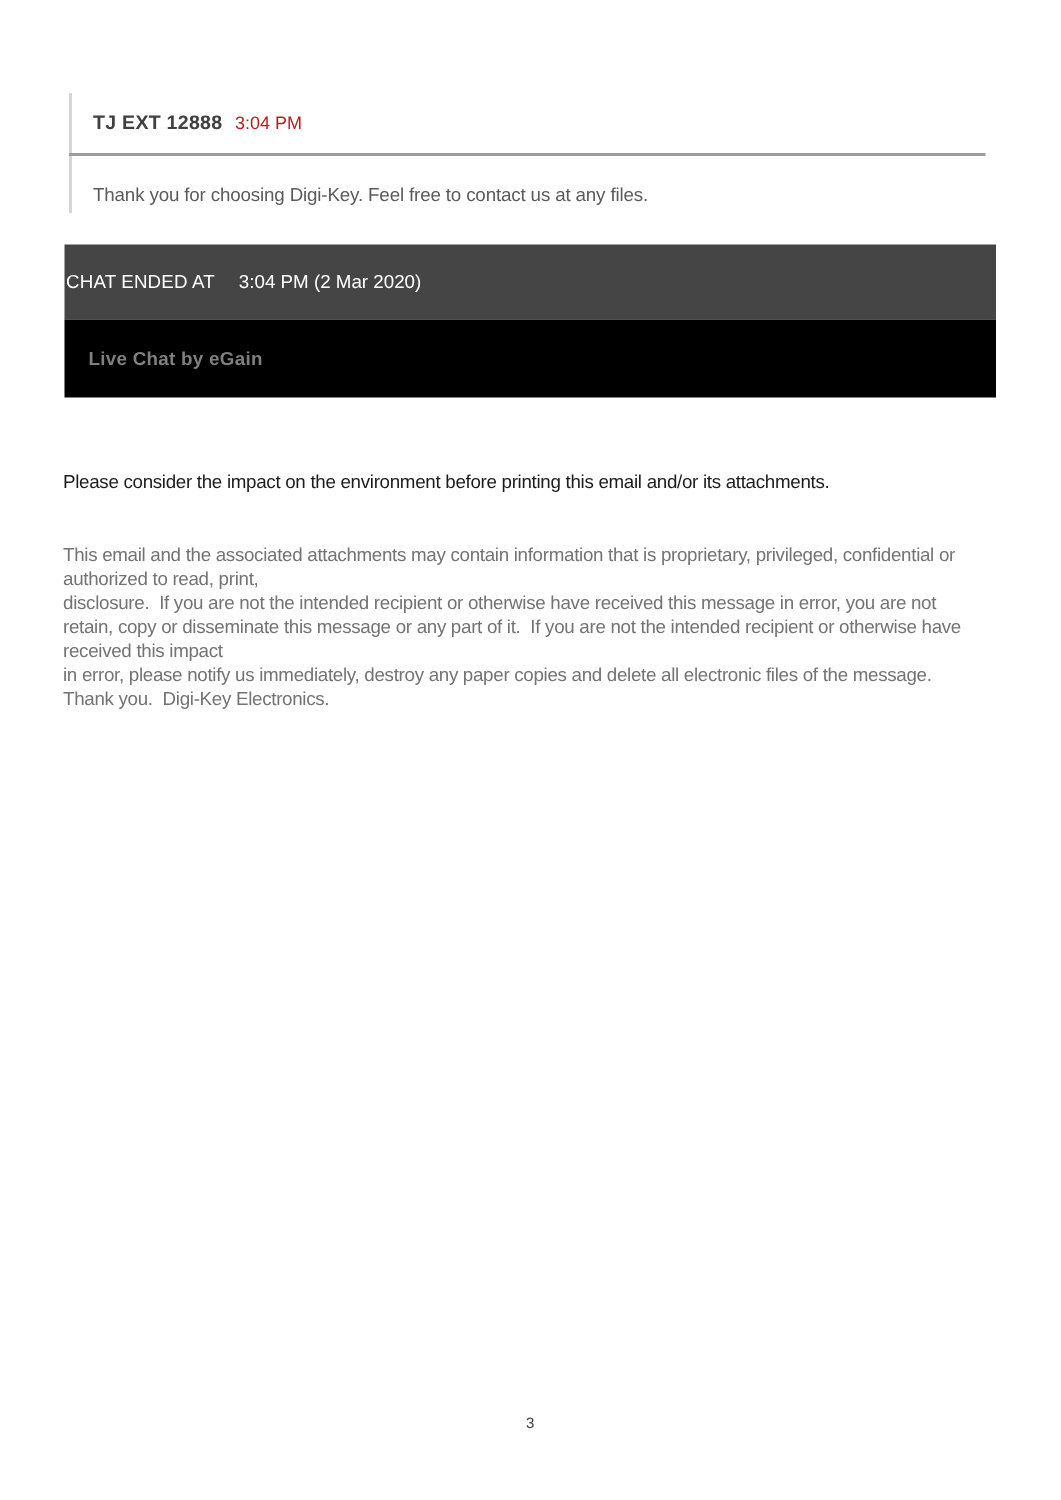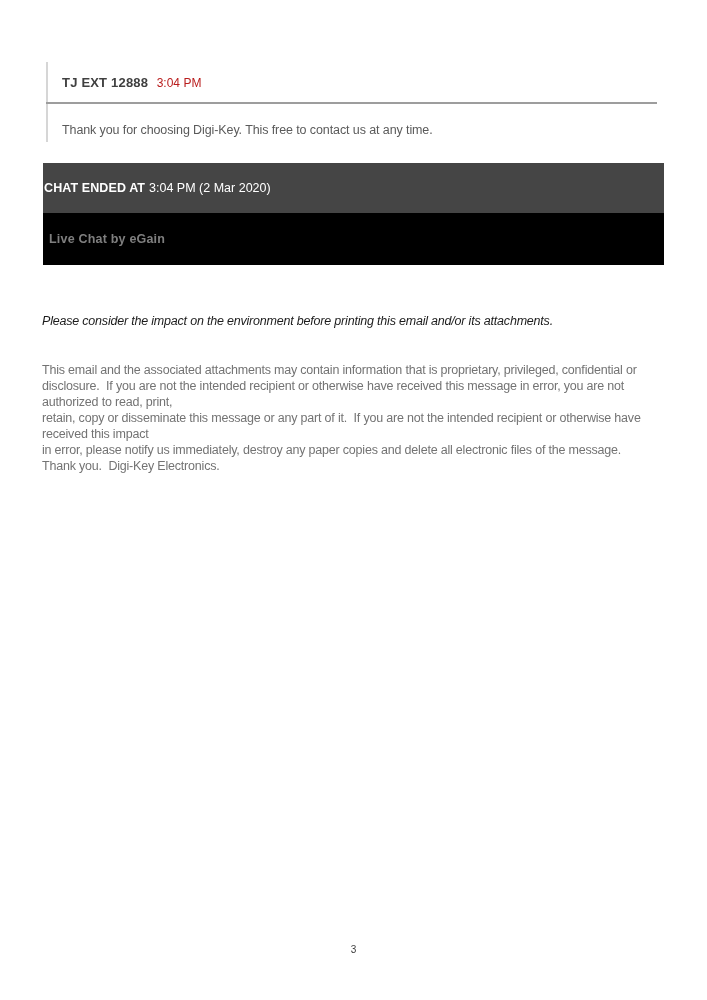--- a/index.html
+++ b/index.html
@@ -75,48 +75,47 @@
     height: 50px;
     background: var(--ended-bar-bg, #454545);
     color: var(--bar-text, #ffffff);
     display: flex;
     align-items: center;
     font-size: 12.5px;
     padding-left: 1px;
     box-sizing: border-box;
     white-space: nowrap;
   }
-  .ended-bold { font-weight: bold; margin-right: 4px; letter-spacing: 0.1px; }
+  .ended-bold { font-weight: normal; margin-right: 16px; letter-spacing: 0.1px; }
   .brand-bar {
     position: absolute;
     left: 43px;
     top: 213px;
     width: 621px;
     height: 52px;
     background: var(--branding-bar-bg, #000000);
     color: var(--branding-text, #7f7f7f);
     display: flex;
     align-items: center;
     font-size: 12.5px;
     font-weight: bold;
-    padding-left: 6px;
+    padding-left: 16px;
     box-sizing: border-box;
     letter-spacing: 0.2px;
   }
 
   
   .env-note {
     position: absolute;
     left: 42px;
     top: 314px;
     font-size: 12.5px;
     color: #1c1c1c;
     letter-spacing: -0.2px;
     white-space: pre;
-    font-style: italic;
   }
   .disclaimer {
     position: absolute;
     left: 42px;
     top: 362px;
     font-size: 12.5px;
     color: #737373;
     letter-spacing: -0.2px;
     line-height: 16px;
   }
@@ -137,38 +136,38 @@
 
 <div class="page">
 
   <div class="chat-msg">
     <div class="msg-vline"></div>
     <div class="msg-header">
       <span class="sender">TJ EXT 12888</span>
       <span class="time">3:04 PM</span>
     </div>
     <div class="msg-divider"></div>
-    <div class="msg-text">Thank you for choosing Digi-Key. This free to contact us at any time.</div>
+    <div class="msg-text">Thank you for choosing Digi-Key. Feel free to contact us at any files.</div>
   </div>
 
   <div class="ended-bar">
     <span class="ended-bold">CHAT ENDED AT</span>
     <span class="ended-rest">3:04 PM (2 Mar 2020)</span>
   </div>
 
   <div class="brand-bar">
     <span>Live Chat by eGain</span>
   </div>
 
   <div class="env-note">Please consider the impact on the environment before printing this email and/or its attachments.</div>
 
   <div class="disclaimer">
     <div class="disc-line">This email and the associated attachments may contain information that is proprietary, privileged, confidential or</div>
+    <div class="disc-line">authorized to read, print,</div>
     <div class="disc-line">disclosure.  If you are not the intended recipient or otherwise have received this message in error, you are not</div>
-    <div class="disc-line">authorized to read, print,</div>
     <div class="disc-line">retain, copy or disseminate this message or any part of it.  If you are not the intended recipient or otherwise have</div>
     <div class="disc-line">received this impact</div>
     <div class="disc-line">in error, please notify us immediately, destroy any paper copies and delete all electronic files of the message.</div>
     <div class="disc-line">Thank you.  Digi-Key Electronics.</div>
   </div>
 
   <div class="page-num">3</div>
 
 </div>
 

